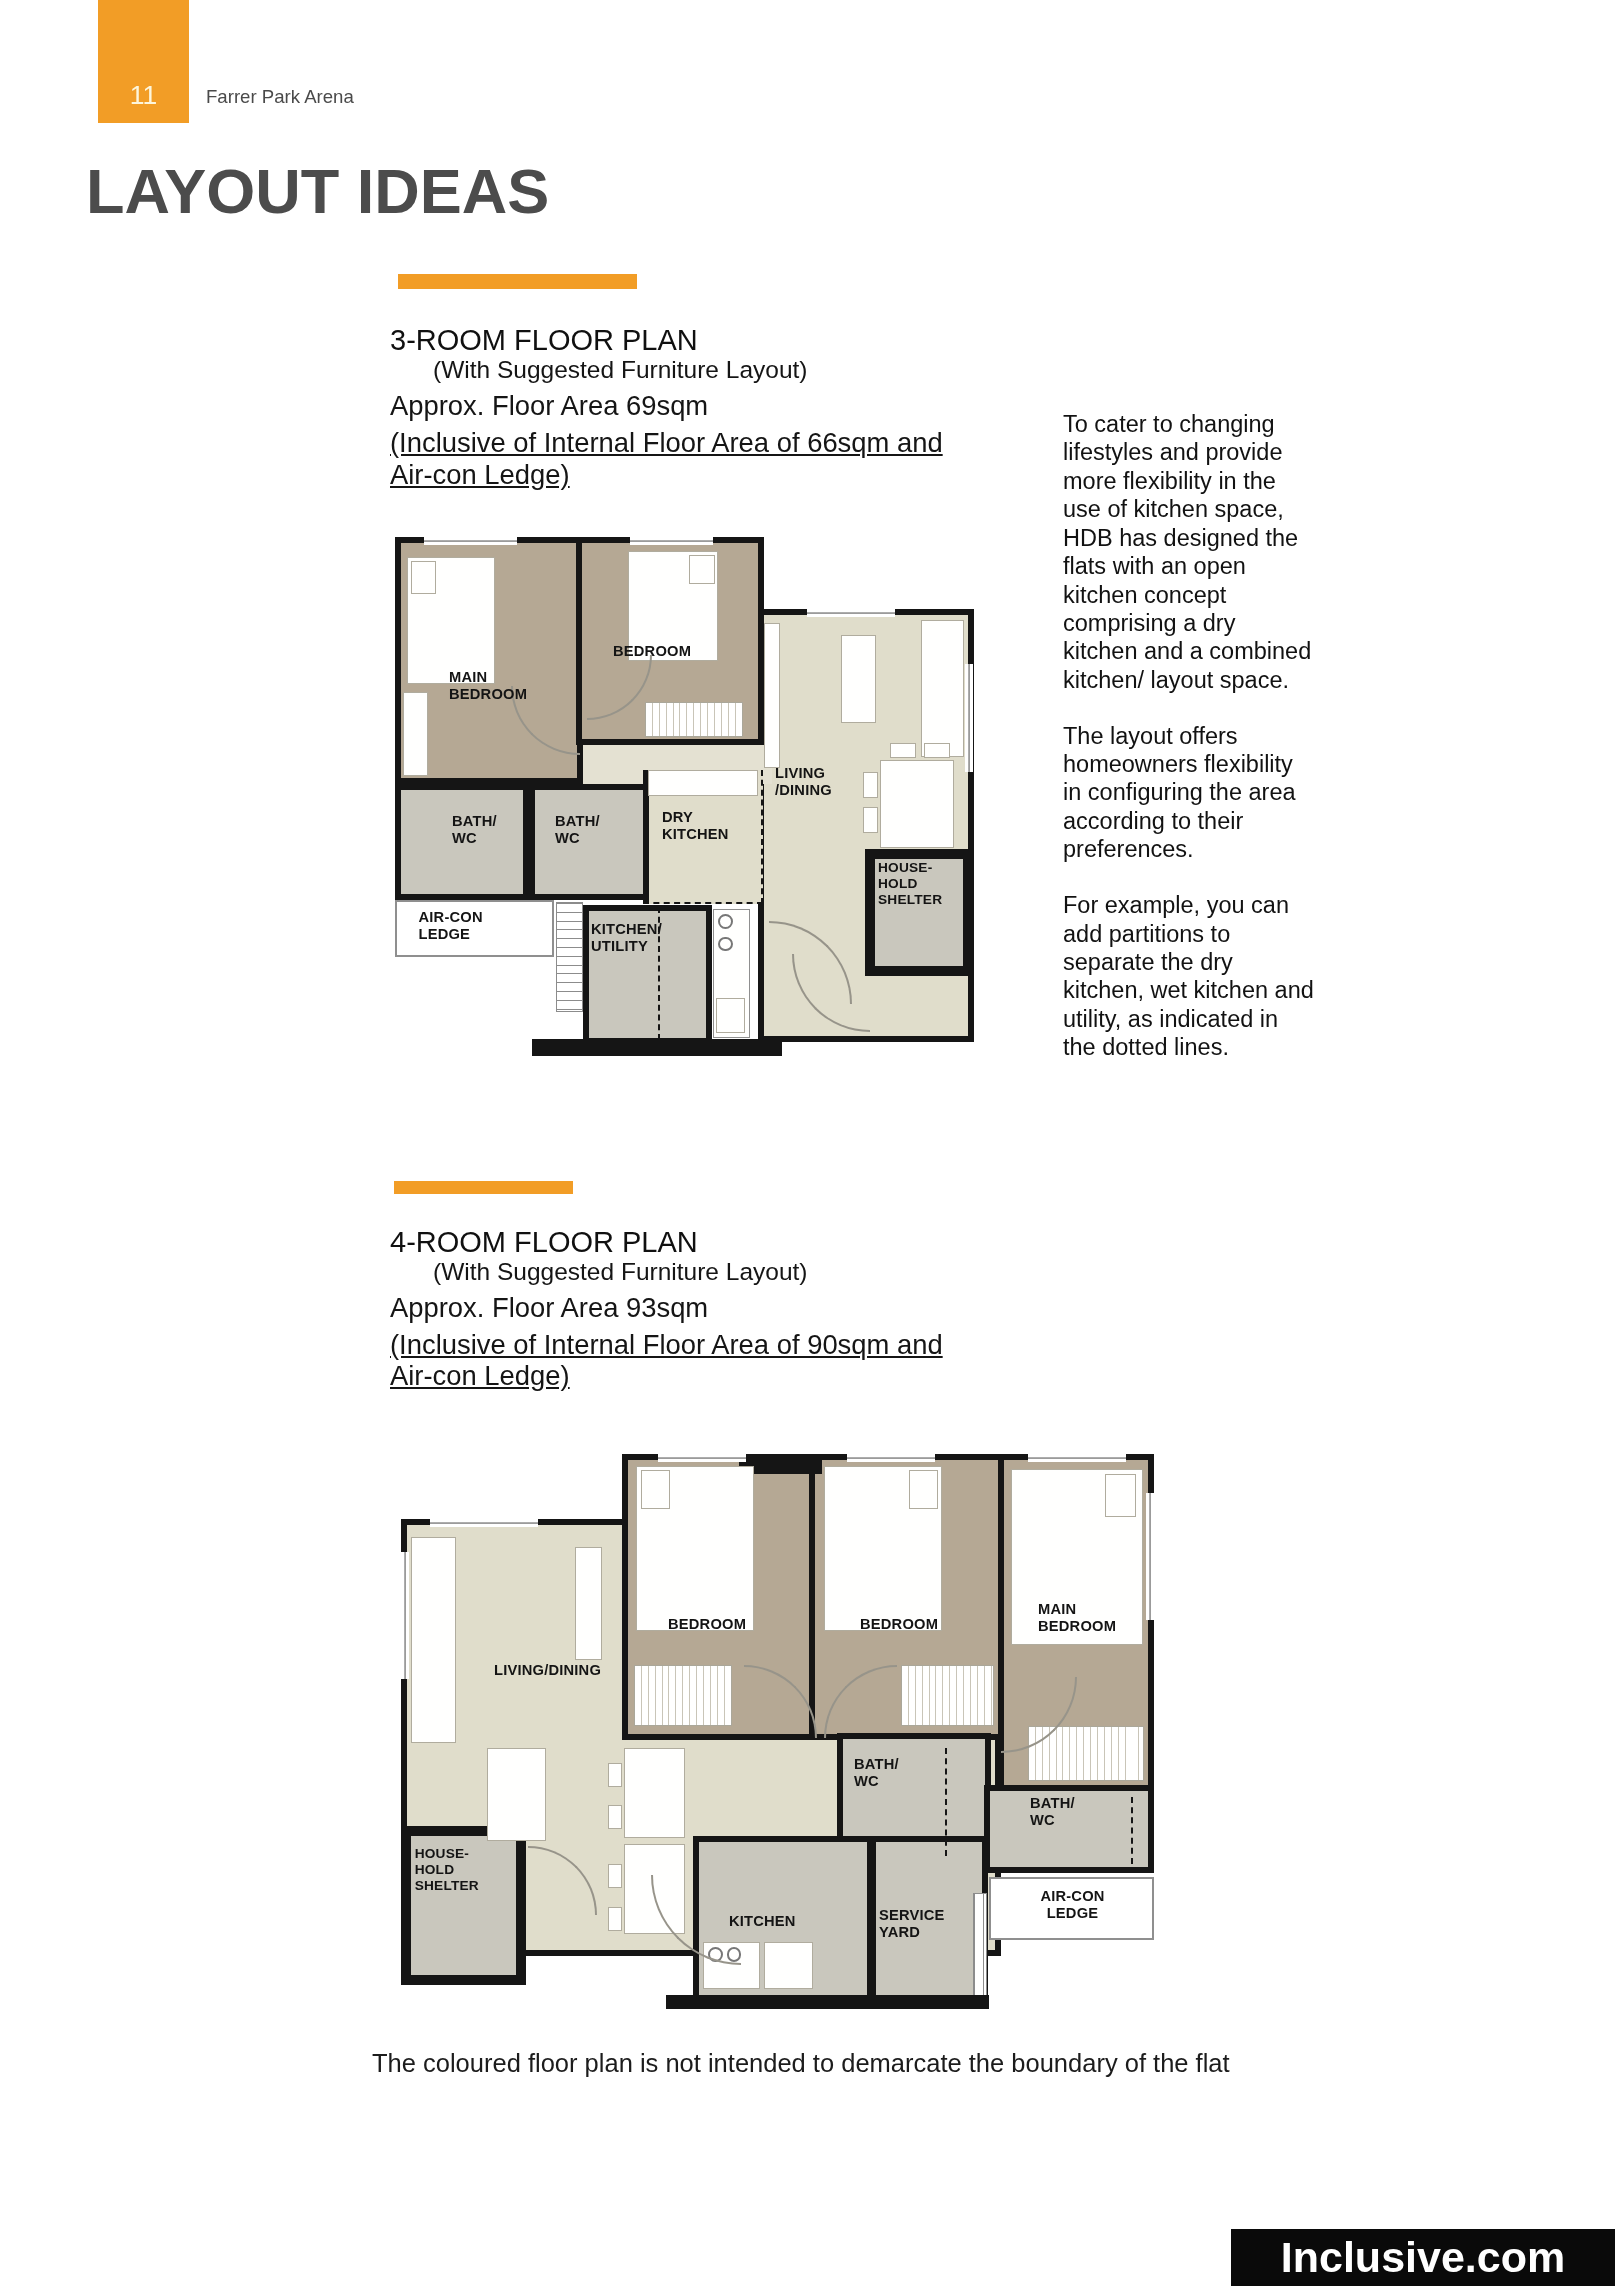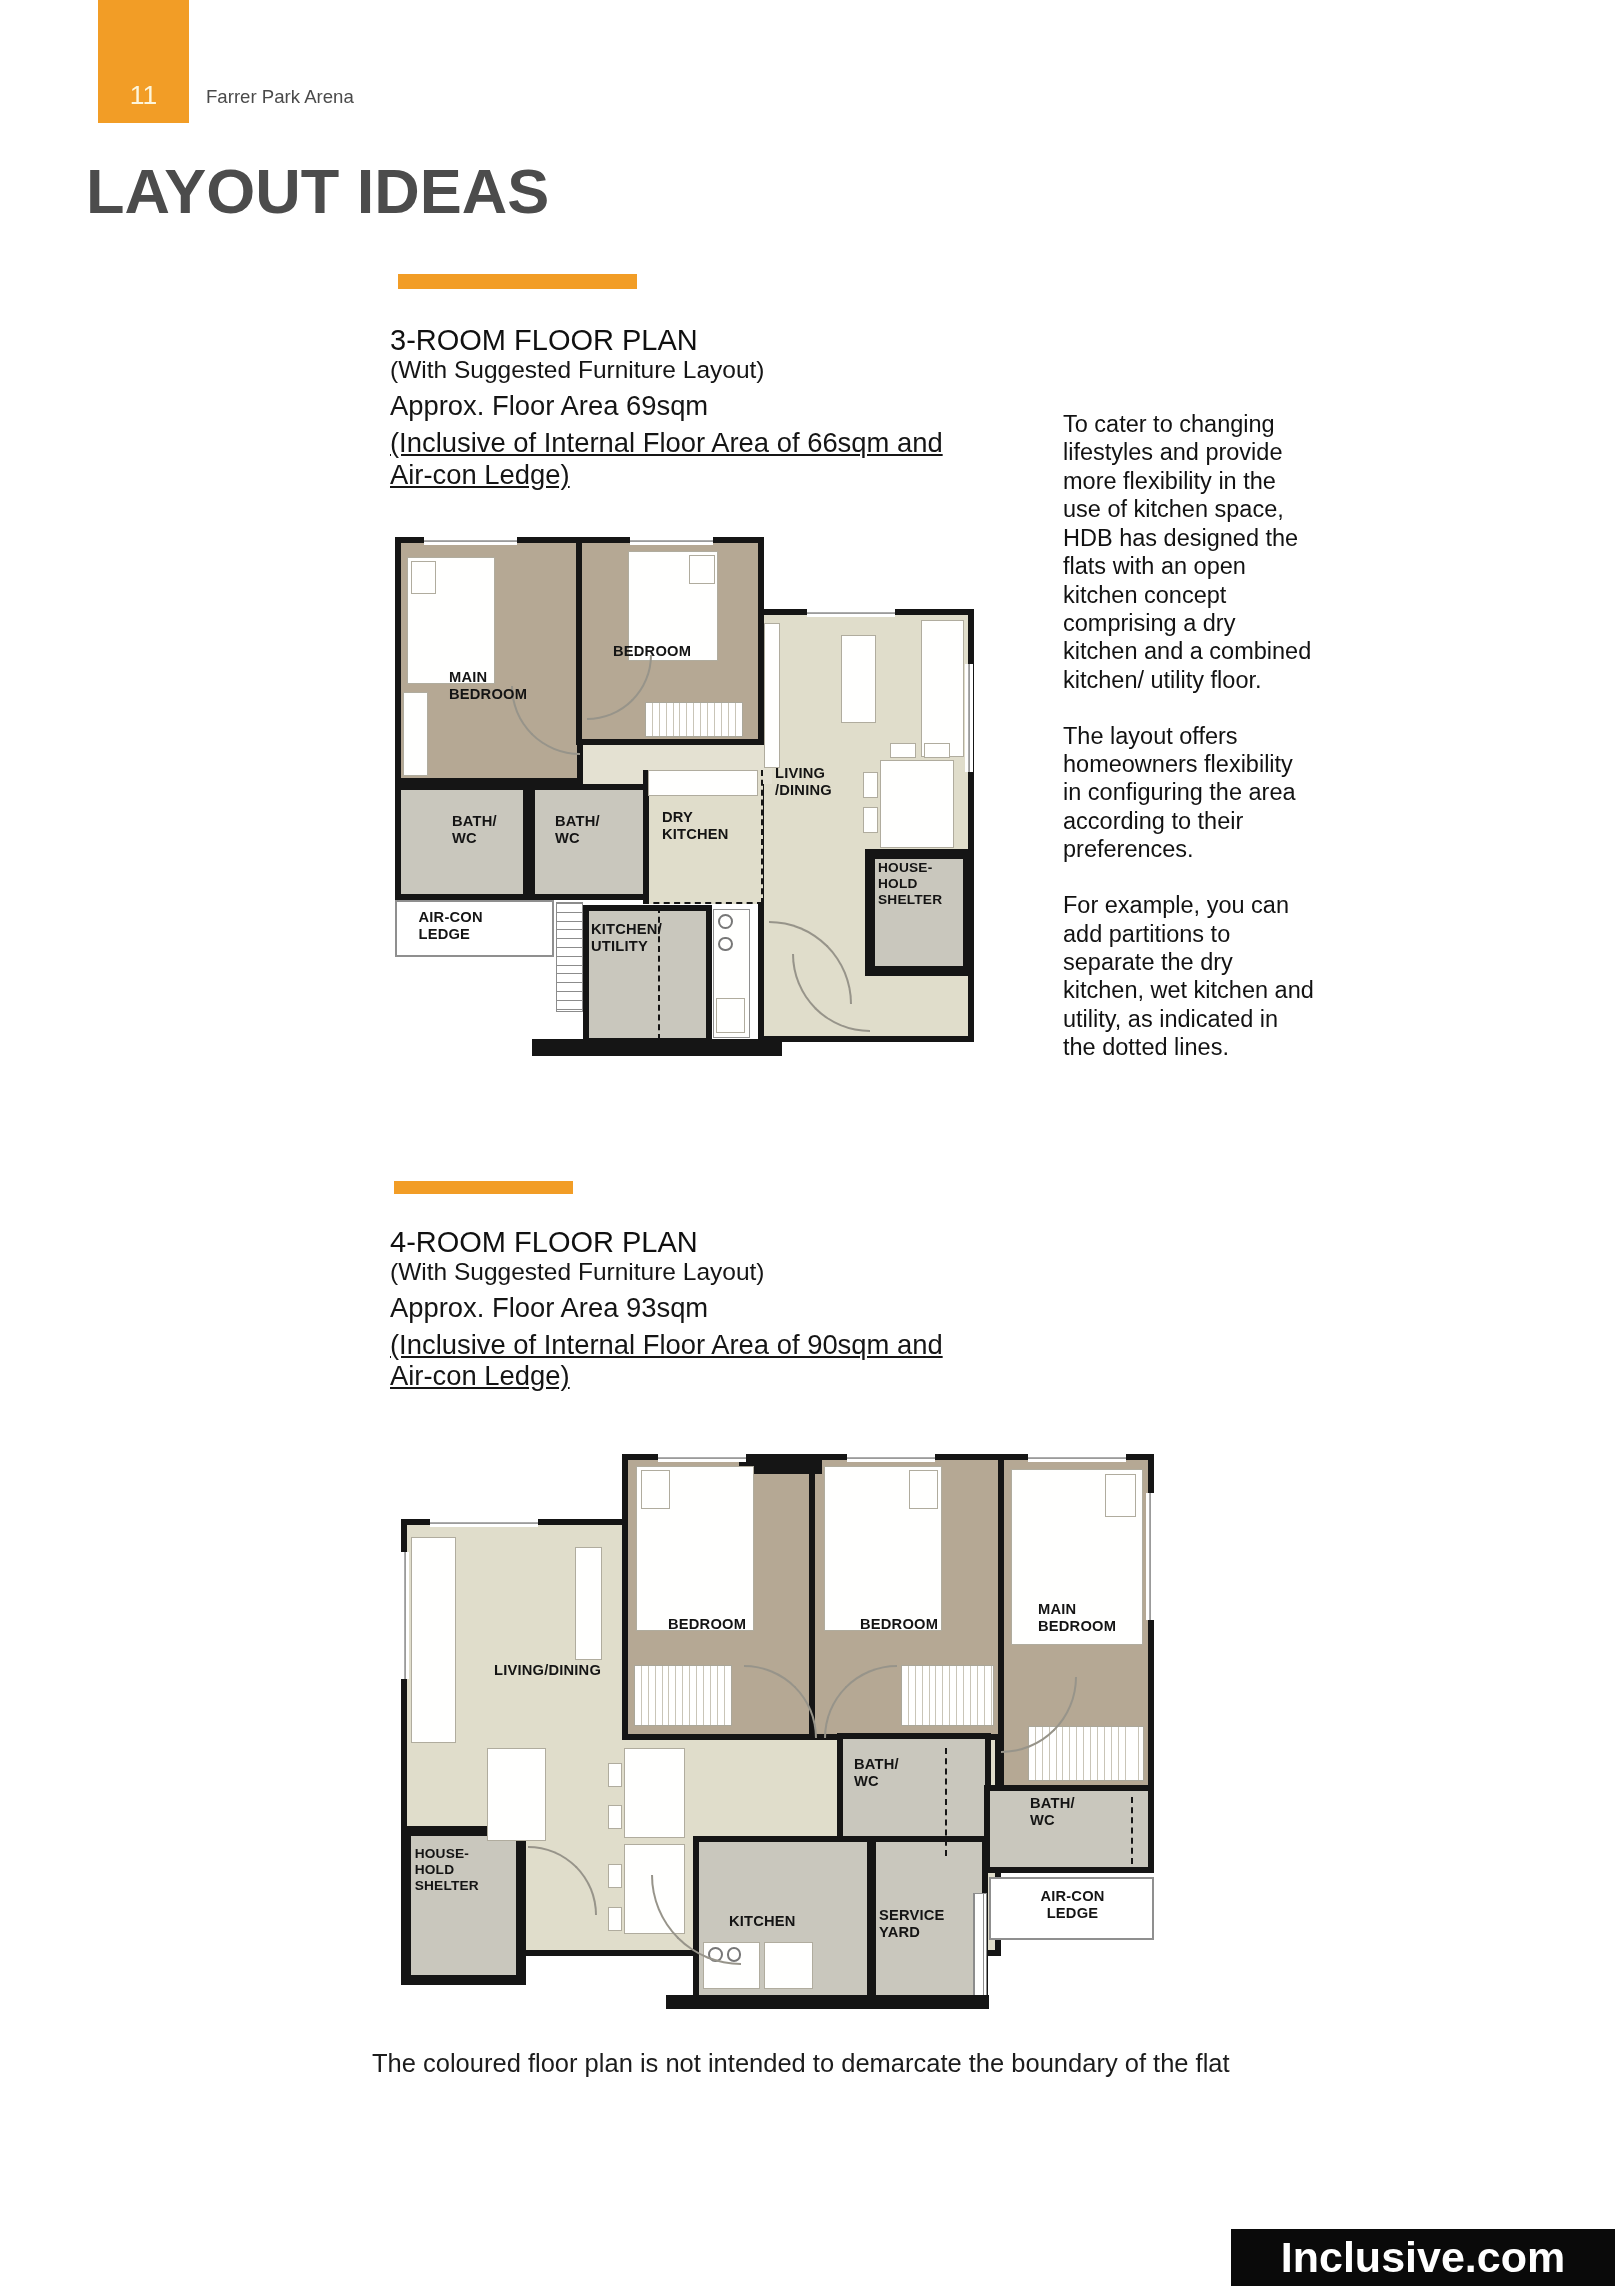--- a/index.html
+++ b/index.html
@@ -10,21 +10,21 @@
   .pagenum-block { position:absolute; left:98px; top:0; width:91px; height:123px;
                    background:#F29D26; display:flex; align-items:flex-end; justify-content:center; }
   .pagenum-block span { font-size:26.5px; color:#FDF6DC; padding-bottom:11.8px; }
   .project-name { position:absolute; left:206px; top:86px; font-size:18.6px; color:#4a4a4a; }
   .page-title { position:absolute; left:86px; top:155px; margin:0; font-size:63px; font-weight:bold;
                 color:#4C4C4C; letter-spacing:0; }
 
   
   .accent-bar { position:absolute; height:14.7px; background:#F29D26; }
   .sec-heading { position:absolute; margin:0; font-size:29px; font-weight:normal; color:#101010; }
-  .sec-sub { position:absolute; font-size:24.5px; color:#151515; }
+  .sec-sub { position:absolute; font-size:24.5px; color:#151515;margin-left:43px; }
   .sec-area { position:absolute; font-size:27.4px; color:#151515; }
   .sec-inc { position:absolute; font-size:27.4px; color:#151515; line-height:1.15; white-space:pre-line;text-decoration:underline; }
 
   
   .side-text { position:absolute; left:1063px; top:410px; width:253px; }
   .side-text p { margin:0 0 27.4px 0; font-size:23.5px; line-height:1.21; color:#121212; }
 
   
   .plan { position:absolute; }
   .room { position:absolute; box-sizing:border-box; border:6.9px solid #151515; }
@@ -72,21 +72,21 @@
   <h1 class="page-title">LAYOUT IDEAS</h1>
 
   <div class="accent-bar" style="left:398px; top:274px; width:239px;"></div>
   <h2 class="sec-heading" style="left:390px; top:324px;">3-ROOM FLOOR PLAN</h2>
   <div class="sec-sub" style="left:390px; top:356px;">(With Suggested Furniture Layout)</div>
   <div class="sec-area" style="left:390px; top:390px;">Approx. Floor Area 69sqm</div>
   <div class="sec-inc" style="left:390px; top:427px;">(Inclusive of Internal Floor Area of 66sqm and</div>
   <div class="sec-inc" style="left:390px; top:459px;">Air-con Ledge)</div>
 
   <div class="side-text">
-    <p>To cater to changing lifestyles and provide more flexibility in the use of kitchen space, HDB has designed the flats with an open kitchen concept comprising a dry kitchen and a combined kitchen/ utility floor.</p>
+    <p>To cater to changing lifestyles and provide more flexibility in the use of kitchen space, HDB has designed the flats with an open kitchen concept comprising a dry kitchen and a combined kitchen/ layout space.</p>
     <p>The layout offers homeowners flexibility in configuring the area according to their preferences.</p>
     <p>For example, you can add partitions to separate the dry kitchen, wet kitchen and utility, as indicated in the dotted lines.</p>
   </div>
 
   <div class="plan" style="left:395px; top:537px; width:578px; height:529px;">
     <div class="room room-beige" style="left:363px; top:72px; width:216px; height:433px;"></div>
     <div class="patch" style="left:186px; top:203px; width:191px; height:44px;"></div>
     <div class="room room-tan" style="left:0; top:0; width:188px; height:247px;"></div>
     <div class="room room-tan" style="left:181px; top:0; width:188px; height:208px;"></div>
     <div class="room room-gray" style="left:0; top:247px; width:134px; height:116px;"></div>

